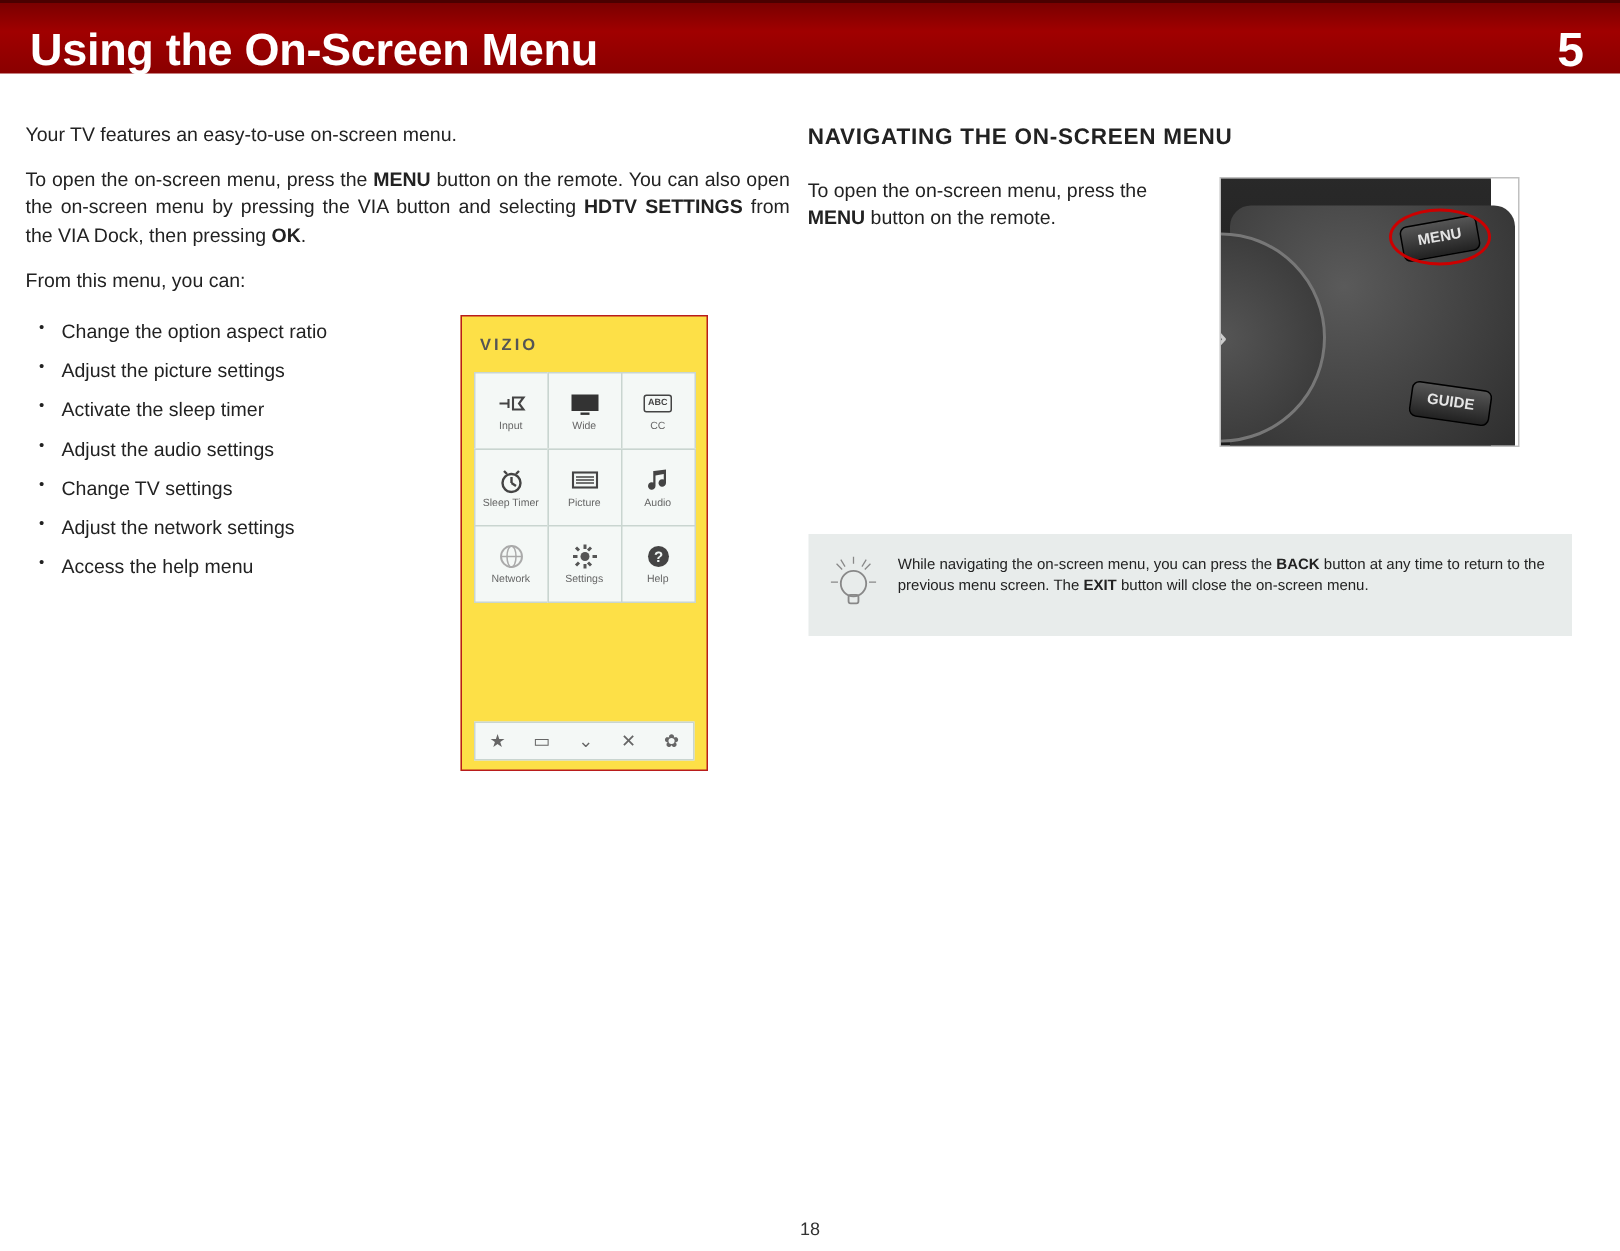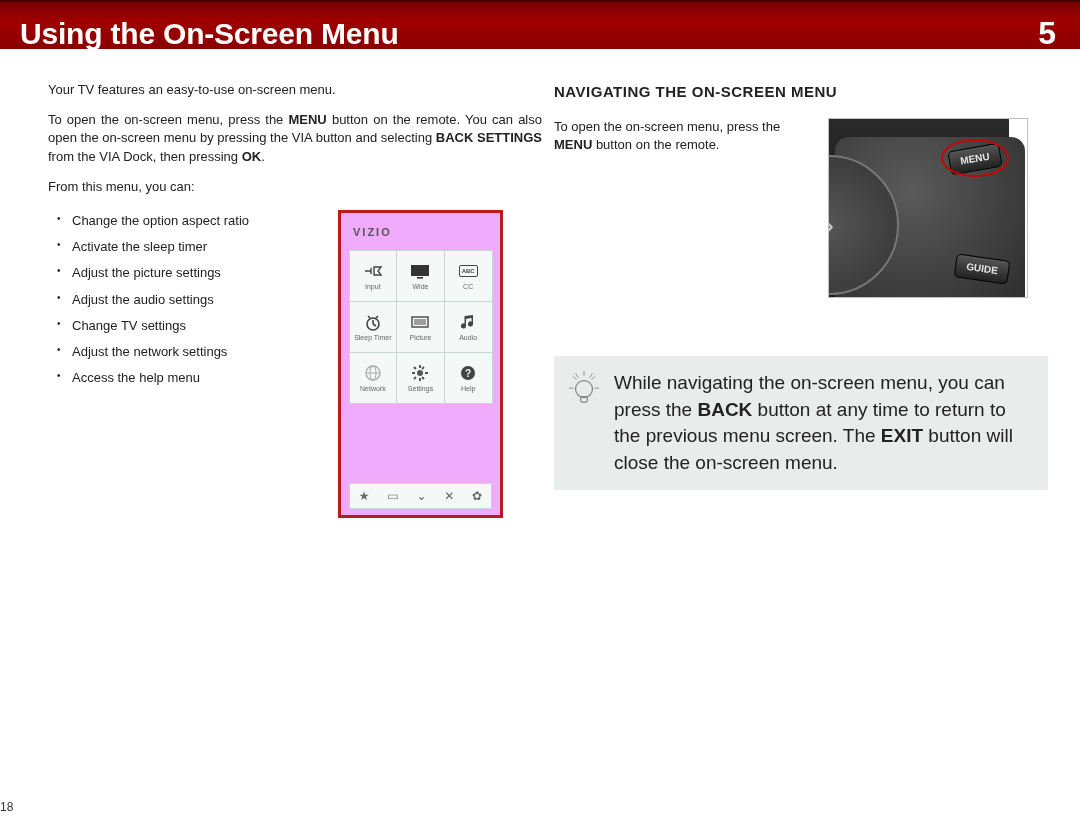--- a/index.html
+++ b/index.html
@@ -24,21 +24,21 @@
     font-size: 30px;
     font-weight: 600;
     letter-spacing: -0.2px;
   }
   .header-number {
     font-size: 32px;
     font-weight: 600;
   }
   .content {
     display: flex;
-    padding: 32px 32px 0 48px;
+    padding: 32px 32px 0 17px;
     gap: 12px;
   }
   .col {
     flex: 1;
     font-size: 13px;
     line-height: 1.4;
     color: #222;
   }
   .col p { margin-bottom: 12px; }
   .justify { text-align: justify; text-justify: inter-word; }
@@ -63,22 +63,22 @@
   h2.section-title {
     font-size: 15px;
     font-weight: 800;
     letter-spacing: 0.5px;
     margin-bottom: 16px;
   }
 
   
   .vizio-panel {
     width: 165px;
-    border: 3px solid #b91c1c;
-    background: #f0abfc;
+    border: 1px solid #b91c1c;
+    background: #fde047;
     padding: 10px 8px 6px 8px;
     display: flex;
     flex-direction: column;
     margin-top: 2px;
   }
   .vizio-logo {
     font-size: 11px;
     font-weight: 600;
     letter-spacing: 2px;
     color: #555;
@@ -133,21 +133,21 @@
     gap: 14px;
     margin-top: 58px;
   }
   .tip-icon {
     flex-shrink: 0;
     width: 32px;
     display: flex;
     align-items: flex-start;
     justify-content: center;
   }
-  .tip-text { font-size: 19px; line-height: 1.4; }
+  .tip-text { font-size: 10px; line-height: 1.4; }
 
   
   .right-top {
     display: flex;
     gap: 14px;
     align-items: flex-start;
   }
   .right-top .txt { flex: 1; max-width: 260px; }
   .remote {
     width: 200px;
@@ -205,49 +205,50 @@
   .red-circle {
     position: absolute;
     right: 18px; top: 20px;
     width: 68px; height: 38px;
     border: 2px solid #c00;
     border-radius: 50%;
   }
 
   .page-number {
     position: absolute;
-    bottom: 20px;
+    bottom: 8px;
     width: 100%;
+    text-align: center;
     font-size: 12px;
     color: #333;
   }
 </style>
 </head>
 <body>
 
 <div class="header">
   <div class="header-title">Using the On-Screen Menu</div>
   <div class="header-number">5</div>
 </div>
 
 <div class="content">
 
   <div class="col">
     <p class="justify">Your TV features an easy-to-use on-screen menu.</p>
     <p class="justify">
-      <span>To open the on-screen menu, press the </span><strong>MENU</strong><span> button on the remote. You can also open the on-screen menu by pressing the VIA button and selecting </span><strong>BACK SETTINGS</strong><span> from the VIA Dock, then pressing </span><strong>OK</strong><span>.</span>
+      <span>To open the on-screen menu, press the </span><strong>MENU</strong><span> button on the remote. You can also open the on-screen menu by pressing the VIA button and selecting </span><strong>HDTV SETTINGS</strong><span> from the VIA Dock, then pressing </span><strong>OK</strong><span>.</span>
     </p>
     <p>From this menu, you can:</p>
 
     <div class="left-flex">
       <div class="left-text">
         <ul class="bullets">
           <li>Change the option aspect ratio</li>
+          <li>Adjust the picture settings</li>
           <li>Activate the sleep timer</li>
-          <li>Adjust the picture settings</li>
           <li>Adjust the audio settings</li>
           <li>Change TV settings</li>
           <li>Adjust the network settings</li>
           <li>Access the help menu</li>
         </ul>
       </div>
 
       <div class="vizio-panel">
         <div class="vizio-logo">VIZIO</div>
         <div class="menu-grid">

